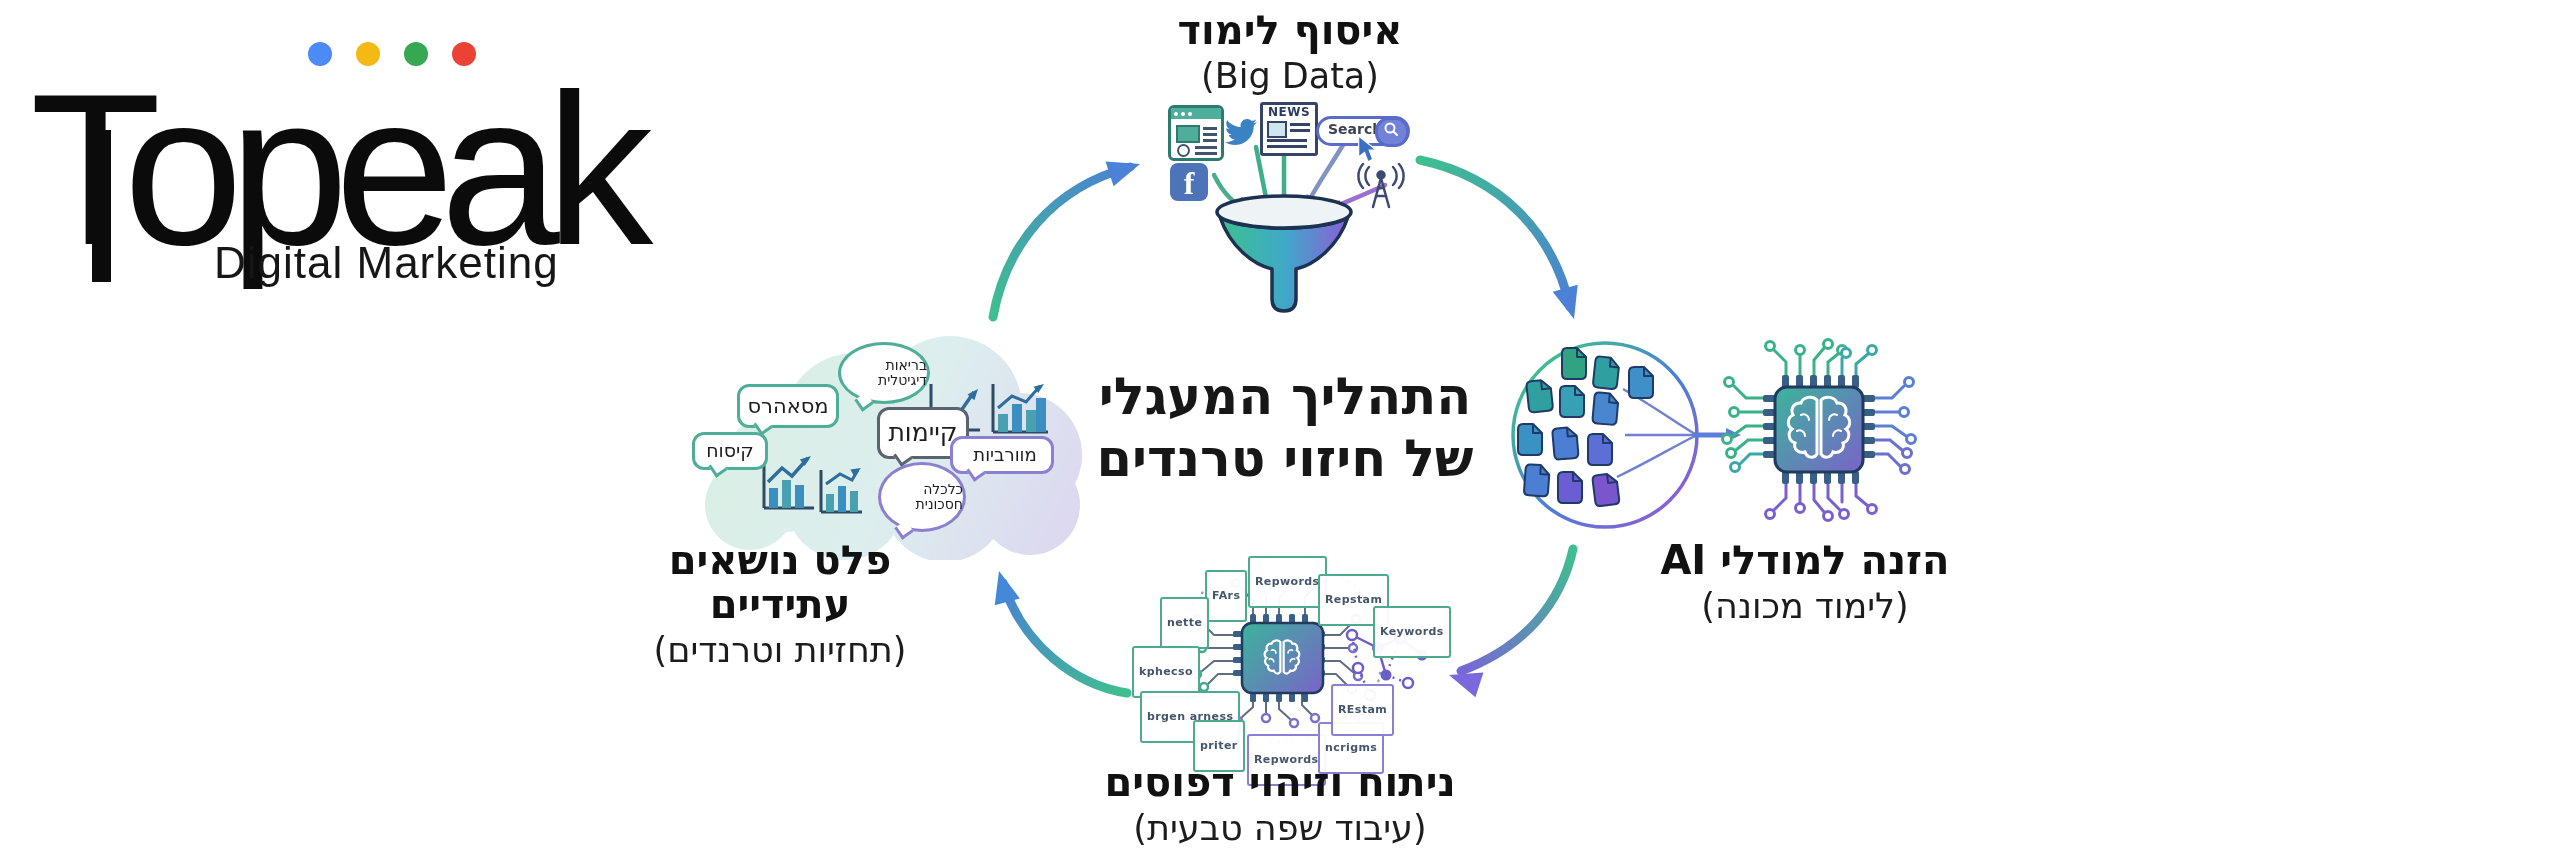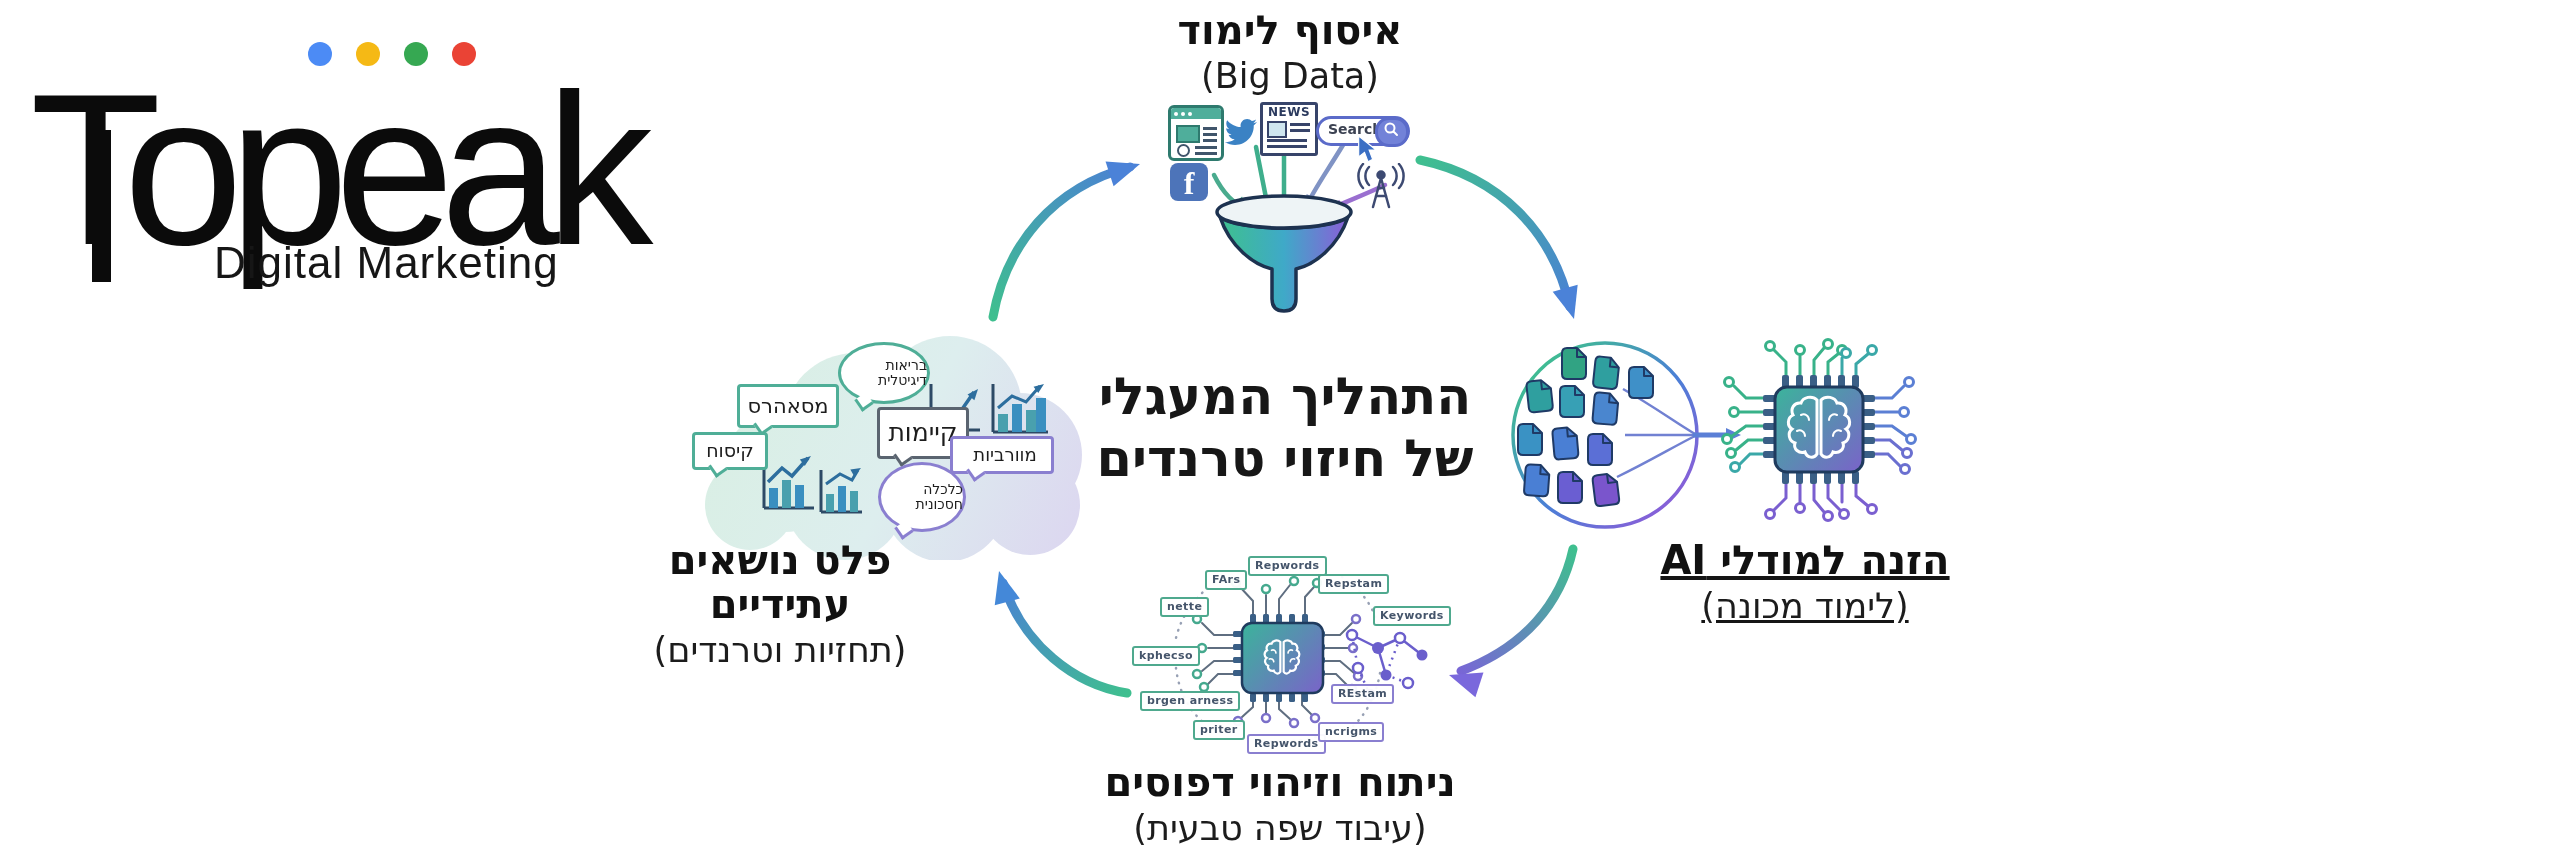--- a/index.html
+++ b/index.html
@@ -30,24 +30,24 @@
   .newsbox .nb{position:absolute;left:4px;top:16px;width:16px;height:13px;border:2px solid #37446a;background:#cfe6ef;}
   .newsbox .nl{position:absolute;height:3px;background:#37446a;}
   .fb{width:38px;height:38px;border-radius:8px;background:#4d74b9;color:#fff;font-weight:700;
       font-size:32px;text-align:center;line-height:40px;font-family:"Liberation Serif",serif;}
   .searchbar{width:88px;height:24px;border:3px solid #5b6bc9;border-radius:15px;background:#fff;}
   .searchbar .stxt{position:absolute;left:9px;top:2px;font-size:14px;font-weight:600;color:#3c4252;}
   .searchbar .sbtn{position:absolute;right:-2px;top:-2px;width:28px;height:24px;background:#7282d8;
                    border:3px solid #5b6bc9;border-radius:14px;}
   
   .nlp-tag{font-size:11px;font-weight:600;letter-spacing:.4px;color:#45556b;background:rgba(255,255,255,.95);
-           border:2px solid #4fa98e;border-radius:3px;padding:0 5px;line-height:16px;white-space:nowrap;}
+           border:2px solid #4fa98e;border-radius:3px;padding:16px 5px;line-height:16px;white-space:nowrap;}
   .nlp-tag.purple{border-color:#8a7fd0;}
   
-  .bubble{background:#fff;border:3px solid #4fae97;border-radius:4px;color:#1d1d1d;
+  .bubble{background:#fff;border:3px solid #4fae97;border-radius:12px;color:#1d1d1d;
           display:flex;align-items:center;justify-content:center;line-height:1.05;}
   .bubble::after{content:"";position:absolute;left:16px;bottom:-8px;width:11px;height:11px;background:#fff;
           border-right:3px solid;border-bottom:3px solid;border-color:inherit;transform:rotate(55deg);}
   .bubble.ell{border-radius:50%;}
   .bubble.dark{border-color:#5a6470;}
   .bubble.purp{border-color:#8a7fd0;}
 </style>
 </head>
 <body>
 
@@ -334,21 +334,21 @@
         <path d="M0,-29 C-5,-34 -14,-32 -16,-26 C-23,-27 -27,-20 -24,-14 C-30,-11 -30,-3 -25,0 C-30,4 -28,12 -22,14 C-24,20 -18,25 -12,23 C-10,29 -3,30 0,25 Z"></path>
         <path d="M-16,-14 C-12,-16 -8,-13 -8,-9 M-20,2 C-16,0 -12,3 -12,7" stroke-width="2"></path>
       </g>
       <g transform="translate(2,0) scale(-1,1)">
         <path d="M0,-29 C-5,-34 -14,-32 -16,-26 C-23,-27 -27,-20 -24,-14 C-30,-11 -30,-3 -25,0 C-30,4 -28,12 -22,14 C-24,20 -18,25 -12,23 C-10,29 -3,30 0,25 Z"></path>
         <path d="M-16,-14 C-12,-16 -8,-13 -8,-9 M-20,2 C-16,0 -12,3 -12,7" stroke-width="2"></path>
       </g>
     </g>
   </svg>
 
-  <div class="abs ctr" style="left:1655px;top:538px;width:300px;text-decoration:underline;">
+  <div class="abs ctr" style="left:1655px;top:538px;width:300px;">
     <div class="stage-title" dir="rtl">הזנה למודלי AI</div>
     <div class="stage-sub" dir="rtl">(לימוד מכונה)</div>
   </div>
 
   <svg class="abs" style="left:1118px;top:543px;" width="355" height="230" viewBox="0 0 355 230">
     <defs>
         <linearGradient id="cg2" x1="124" y1="80" x2="205" y2="150" gradientUnits="userSpaceOnUse">
       <stop offset="0" stop-color="#3bb49b"></stop>
           <stop offset="1" stop-color="#7a63c9"></stop>
         </linearGradient>

